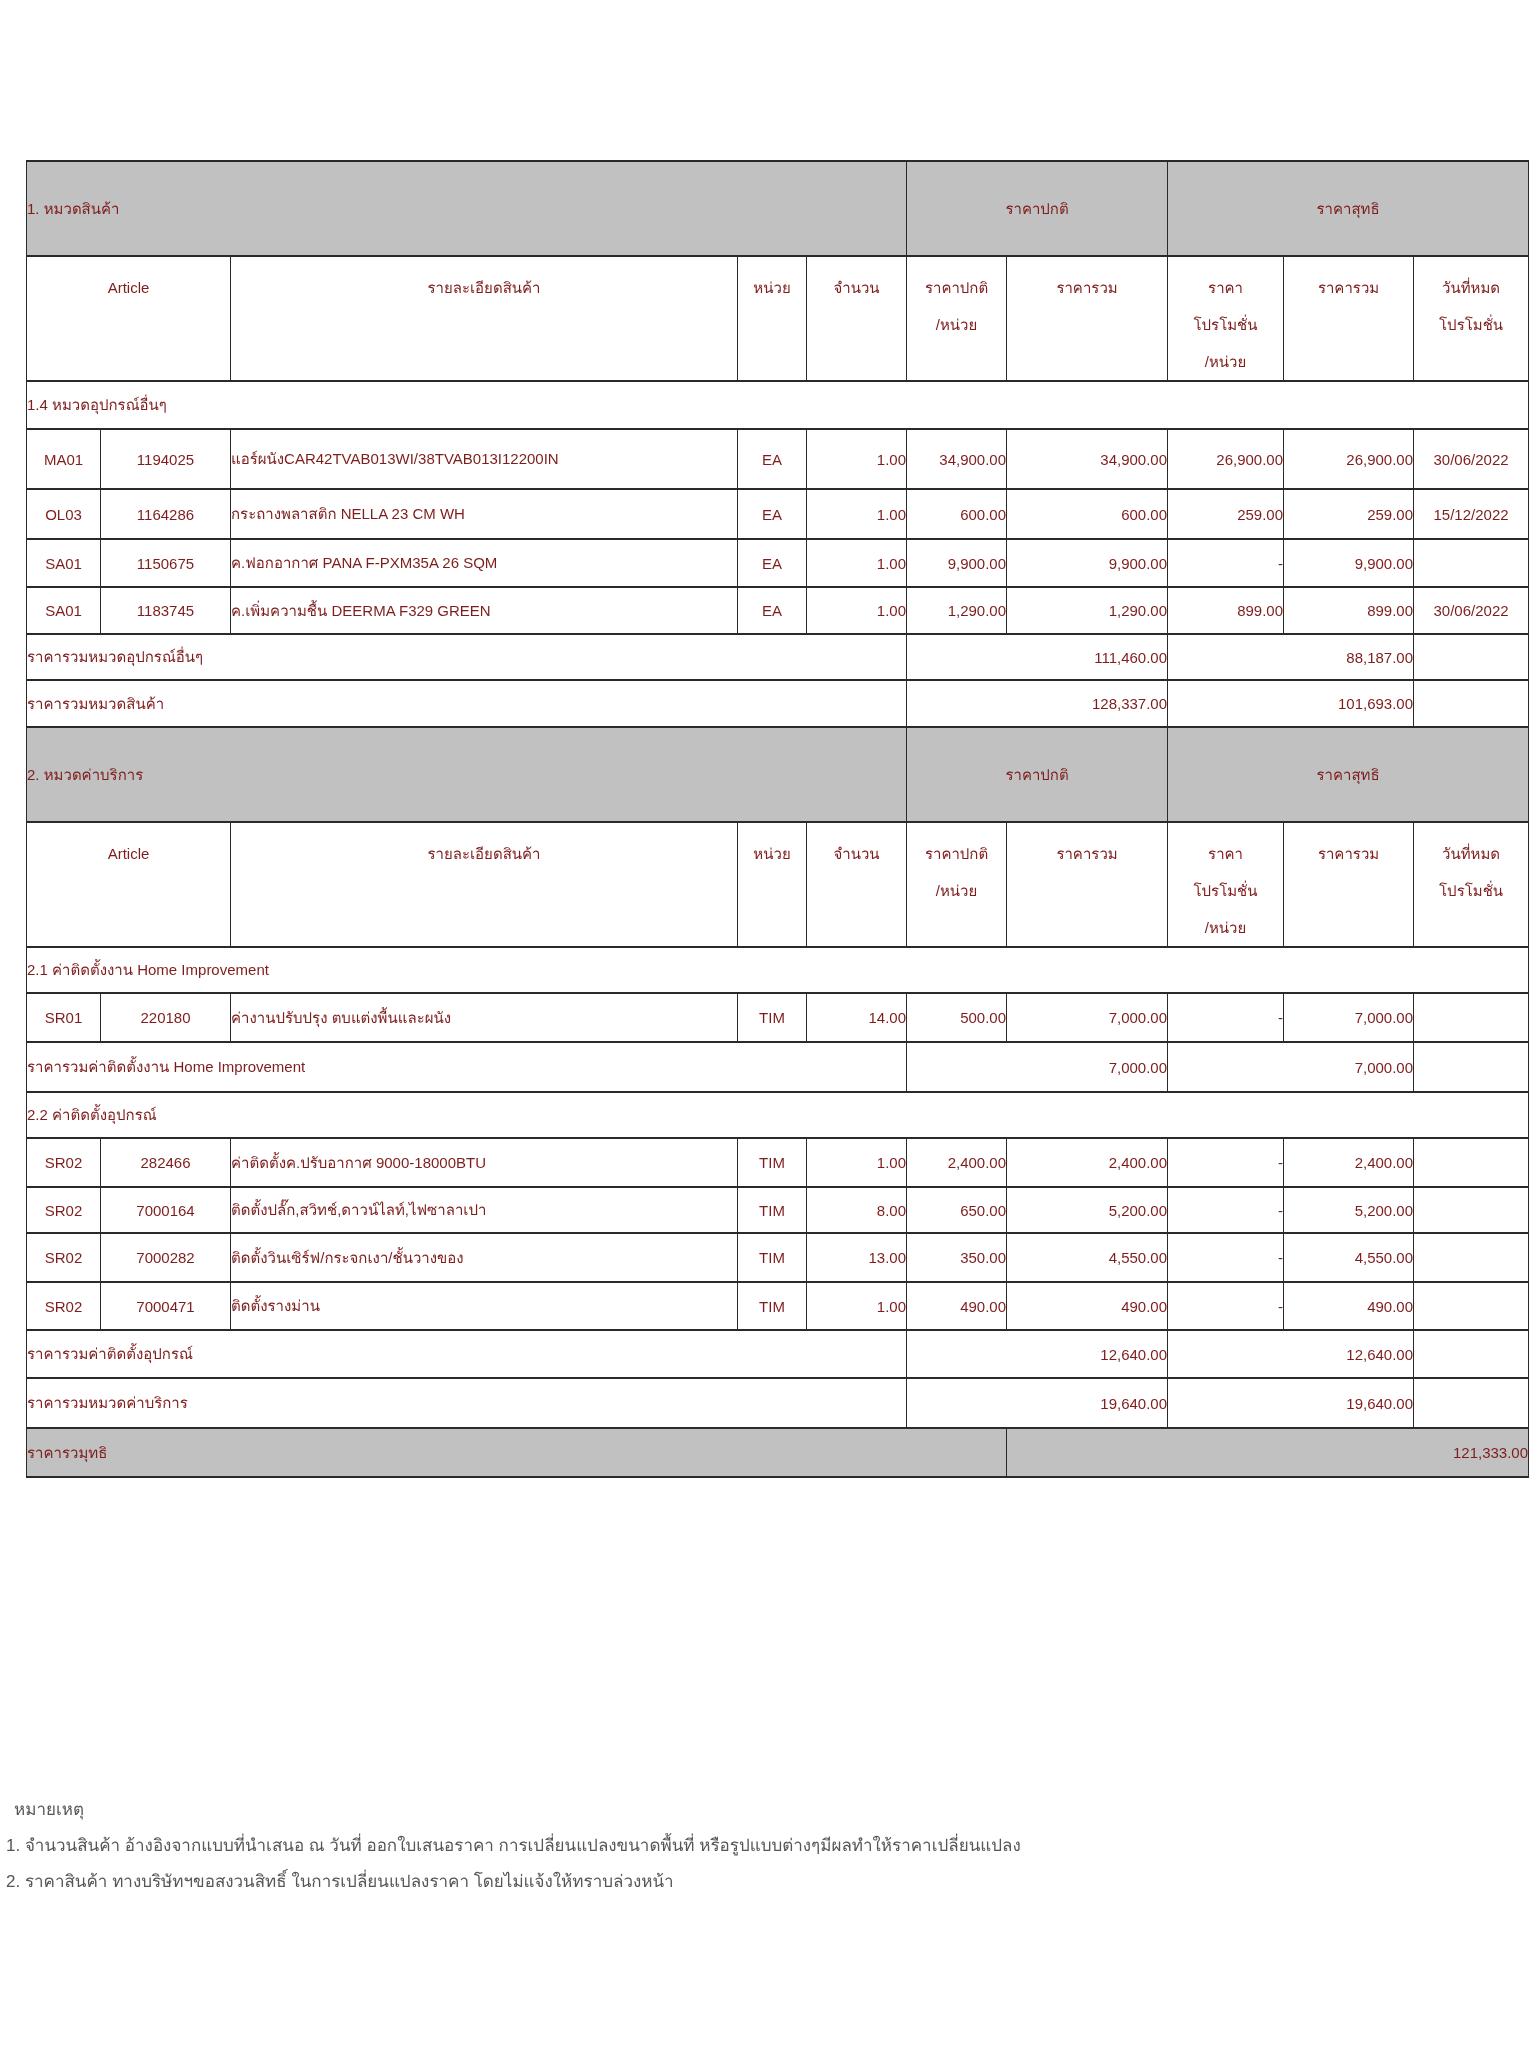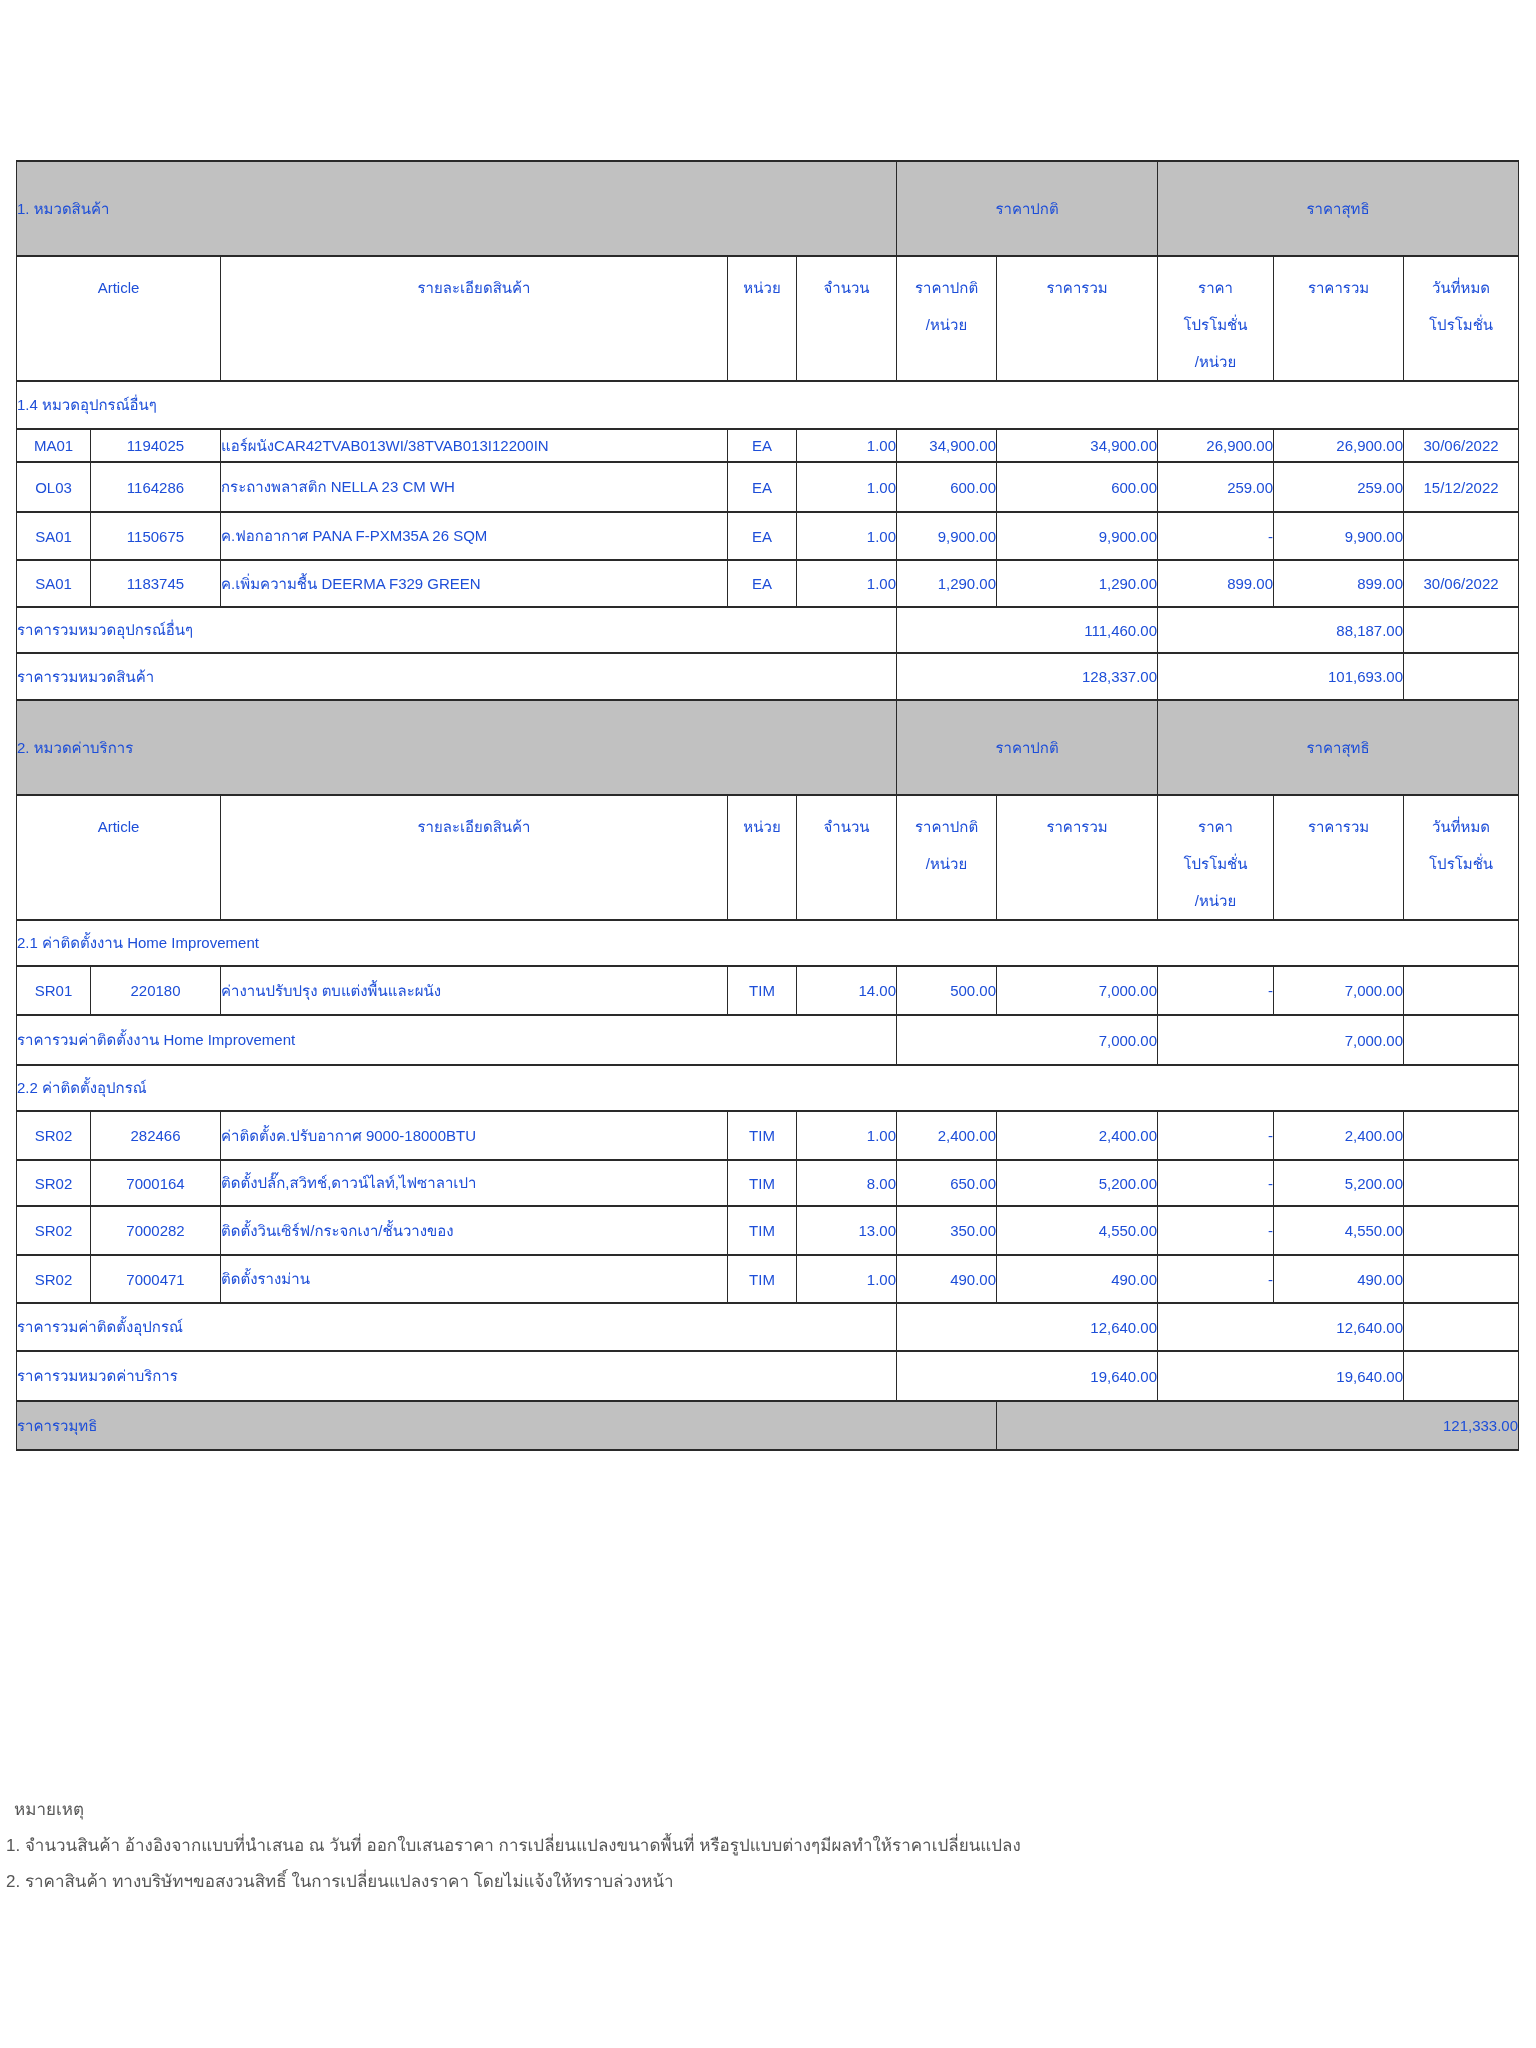--- a/index.html
+++ b/index.html
@@ -1,19 +1,19 @@
 <!DOCTYPE html>
 <html><head>
 <meta charset="utf-8">
 <style>
   html,body{margin:0;padding:0;background:#fff;}
   .page{position:relative;width:1536px;height:2048px;background:#ffffff;overflow:hidden;
         font-family:"Liberation Sans",sans-serif;color:#1b1b1b;}
-  table.quote{position:absolute;left:16px;top:160px;width:1502px;border-collapse:collapse;
-        table-layout:fixed;font-size:15px;color:#1d4ed8;}
+  table.quote{position:absolute;left:26px;top:160px;width:1502px;border-collapse:collapse;
+        table-layout:fixed;font-size:15px;color:#7f1d1d;}
   table.quote td{border:1px solid #2a2a2a;border-top-width:2px;border-bottom-width:2px;
         overflow:hidden;vertical-align:middle;padding:0;}
   td.band{background:#c1c1c1;vertical-align:top;padding-top:12px;}
   td.band-title{text-align:left;padding-left:18px;}
   td.band-mid{text-align:center;}
   tr.hdr td{vertical-align:top;text-align:center;padding-top:12px;line-height:37px;white-space:pre-line;}
   td.sec-label{text-align:left;padding-left:10px;}
   td.tot-label{text-align:left;padding-left:12px;}
   td.c{text-align:center;}
   td.l{text-align:left;padding-left:7px;}
@@ -63,21 +63,21 @@
 /หน่วย</td>
     <td>ราคารวม</td>
     <td>วันที่หมด
 โปรโมชั่น</td>
   </tr>
 
   <tr style="height:48px">
     <td colspan="10" class="sec-label">1.4 หมวดอุปกรณ์อื่นๆ</td>
   </tr>
 
-  <tr style="height:33px">
+  <tr style="height:60px">
     <td class="c">MA01</td>
     <td class="c">1194025</td>
     <td class="l">แอร์ผนังCAR42TVAB013WI/38TVAB013I12200IN</td>
     <td class="c">EA</td>
     <td class="r">1.00</td>
     <td class="r">34,900.00</td>
     <td class="r">34,900.00</td>
     <td class="rp">26,900.00</td>
     <td class="r">26,900.00</td>
     <td class="c">30/06/2022</td>

